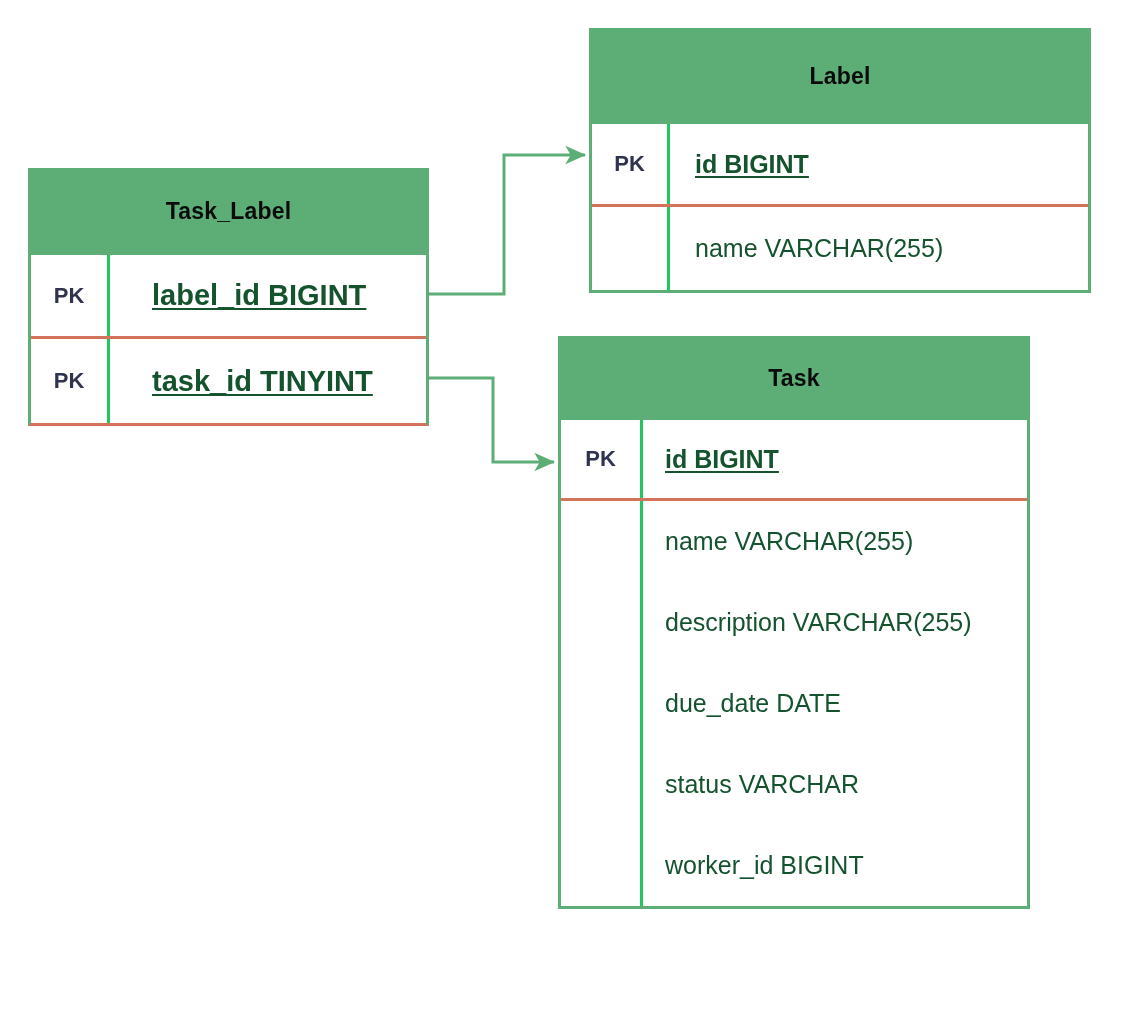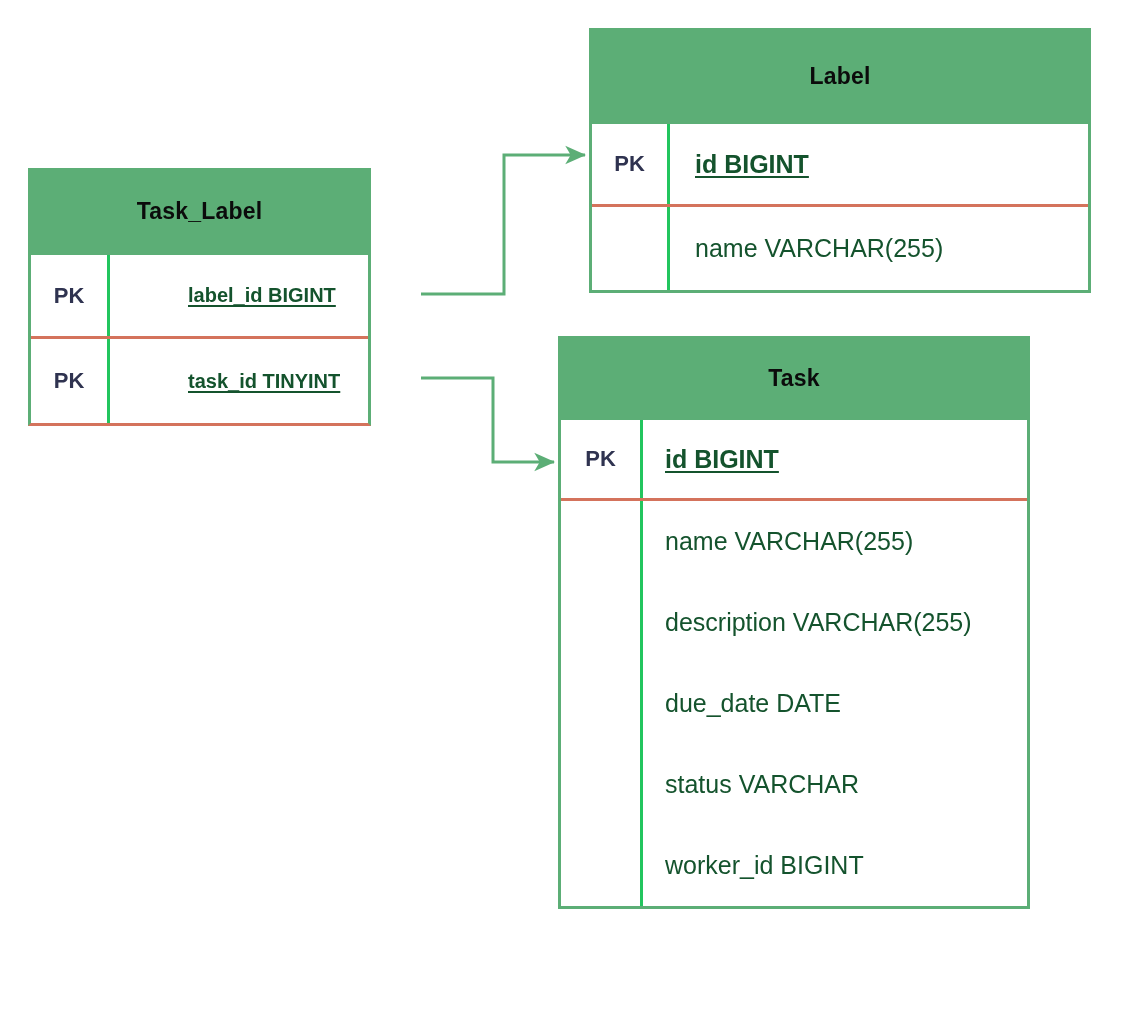--- a/index.html
+++ b/index.html
@@ -90,25 +90,25 @@
   }
 
   
   .sep-orange { border-bottom: 3px solid #d4735c; }
   .sep-none   { border-bottom: 0 solid transparent; }
 
   .entity-foot-green  { border-bottom: 3px solid #5cae76; }
   .entity-foot-orange { border-bottom: 3px solid #d4735c; }
 
   
-  #ent-task-label { left: 28px; top: 168px; width: 343px; }
+  #ent-task-label { left: 28px; top: 168px; width: 401px; }
   #ent-task-label .entity-header { height: 87px; font-size: 23px; }
   #ent-task-label .attr-row { height: 84px; }
   #ent-task-label .attr-key { width: 79px; font-size: 22px; }
-  #ent-task-label .attr-name { padding-left: 42px; font-size: 20px; margin-left: 36px; }
+  #ent-task-label .attr-name { padding-left: 42px; font-size: 29px; }
 
   
   #ent-label { left: 589px; top: 28px; width: 502px; }
   #ent-label .entity-header { height: 96px; font-size: 23px; }
   #ent-label .attr-row { height: 83px; }
   #ent-label .attr-key { width: 78px; font-size: 22px; }
   #ent-label .attr-name { padding-left: 25px; font-size: 25px; }
 
   
   #ent-task { left: 558px; top: 336px; width: 472px; }

